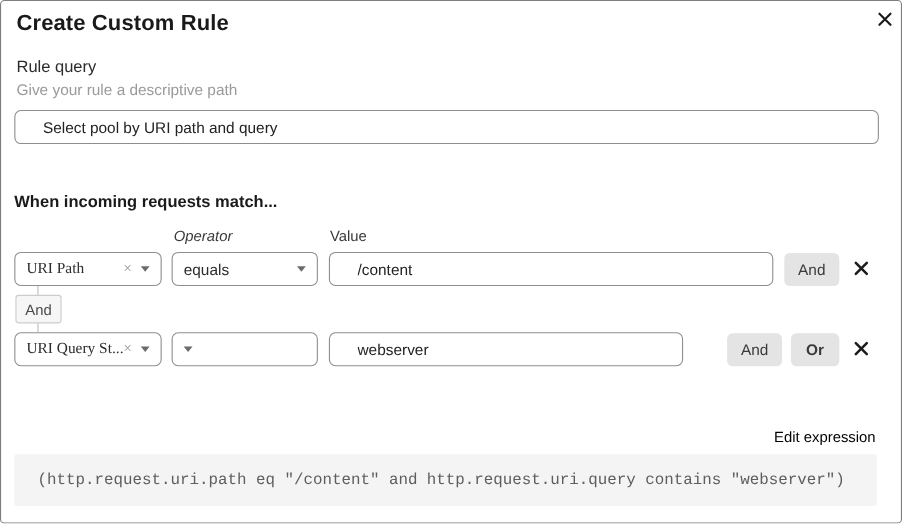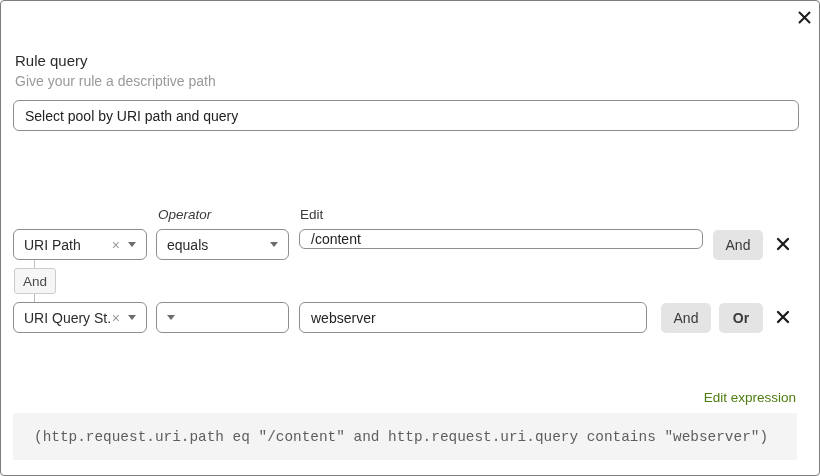--- a/index.html
+++ b/index.html
@@ -29,21 +29,21 @@
     cursor: pointer; background: transparent; border: none;
   }
 
   .field-label { font-size: 15px; color: #2b2b2b; }
   .helper { font-size: 14px; color: #9a9a9a; }
 
   .text-input {
     border: 1px solid #8e8e8e; border-radius: 6px;
     font-family: "Liberation Sans", sans-serif;
     font-size: 14px; color: #222; background: #fff;
-    padding: 0 11px; outline: none;
+    padding: 0 25px; outline: none;
   }
   #rule-name-input { left: 12px; top: 99px; width: 786px; height: 31px; }
 
   .section-heading {
     left: 12px; top: 174px;
     font-size: 15px; font-weight: 700; color: #1a1a1a;
   }
   .col-label { top: 206px; font-size: 13.5px; color: #3a3a3a; }
 
   .select {
@@ -53,26 +53,26 @@
   }
   .select .sel-text { font-size: 14px; color: #2b2b2b; flex: 1 1 auto; white-space: nowrap; overflow: hidden; }
   .select .clear-x { font-size: 14px; color: #9a9a9a; margin-right: 8px; line-height: 1; }
   .caret {
     width: 0; height: 0; flex: 0 0 auto;
     border-left: 4.5px solid transparent;
     border-right: 4.5px solid transparent;
     border-top: 5.5px solid #6b6b6b;
   }
 
-  .field-select { left: 12px; width: 134px; }
+  .field-select { left: 12px; width: 134px; font-family: Liberation Serif, serif; }
   .op-select   { left: 155px; width: 133px; }
   .row1 .select, .row1 .text-input { top: 228px; }
   .row2 .select, .row2 .text-input { top: 301px; }
-  #value1 { left: 298px; width: 404px; height: 20px; }
-  #value2 { left: 298px; width: 348px; height: 31px; }
+  #value1 { left: 298px; width: 404px; height: 31px; }
+  #value2 { left: 298px; width: 322px; height: 31px; }
 
   .logic-btn {
     height: 30px; background: #e4e4e4; border: none; border-radius: 5px;
     font-family: "Liberation Sans", sans-serif;
     font-size: 14px; color: #3a3a3a; cursor: pointer;
     display: flex; align-items: center; justify-content: center;
   }
   #and1 { left: 712px; top: 229px; width: 50px; }
   #and2 { left: 660px; top: 302px; width: 50px; }
   #or2  { left: 718px; top: 302px; width: 44px; font-weight: bold; }
@@ -90,55 +90,57 @@
   .connector-badge {
     left: 13px; top: 267px; width: 42px; height: 26px;
     background: #f6f6f6; border: 1px solid #cccccc; border-radius: 3px;
     display: flex; align-items: center; justify-content: center;
     font-size: 13.5px; color: #4a4a4a;
   }
 
   .expr-label { left: 13px; top: 389px; font-size: 13.5px; color: #232323; }
   .edit-link {
     top: 389px; right: 23px;
-    font-size: 13.5px; color: #4d7c0f; cursor: pointer; text-decoration: none;
+    font-size: 13.5px; color: #000000; cursor: pointer; text-decoration: none;
   }
   .code-block {
     left: 12px; top: 412px; width: 784px; height: 47px;
     background: #f4f4f4; border-radius: 2px;
     display: flex; align-items: center; padding-left: 21px;
     overflow: hidden;
   }
   .code-text {
     font-family: "Liberation Mono", monospace;
     font-size: 14.4px; color: #5e5e5e; white-space: nowrap;
   }
 </style>
 </head>
 <body>
 
 <div class="dialog">
 
+  <div class="abs title">Create Custom Rule</div>
 
   <button class="abs close-btn">
     <span>
       <svg width="15" height="15" viewBox="0 0 15 15">
           <path d="M2.5 2.5 L12.5 12.5 M12.5 2.5 L2.5 12.5" stroke="#1c1c1c" stroke-width="2" stroke-linecap="round"></path>
         </svg>
     </span>
   </button>
 
   <div class="abs field-label" style="left:14px; top:51px;">Rule query</div>
   <div class="abs helper" style="left:14px; top:72px;">Give your rule a descriptive path</div>
   <input id="rule-name-input" class="abs text-input" type="text" value="Select pool by URI path and query" style="">
 
+  <div class="abs section-heading">When incoming requests match...</div>
 
   <div class="abs col-label" style="left:14px;margin-top:31px;">Field</div>
   <div class="abs col-label" style="left:157px;font-style:italic;">Operator</div>
-  <div class="abs col-label" style="left:299px;">Edit</div>
+  <div class="abs col-label" style="left:299px;">Value</div>
 
   <div class="row1">
     <div class="abs select field-select">
       <span class="sel-text">URI Path</span>
       <span class="clear-x">×</span>
       <span class="caret"></span>
     </div>
     <div class="abs select op-select">
       <span class="sel-text">equals</span>
       <span class="caret"></span>

